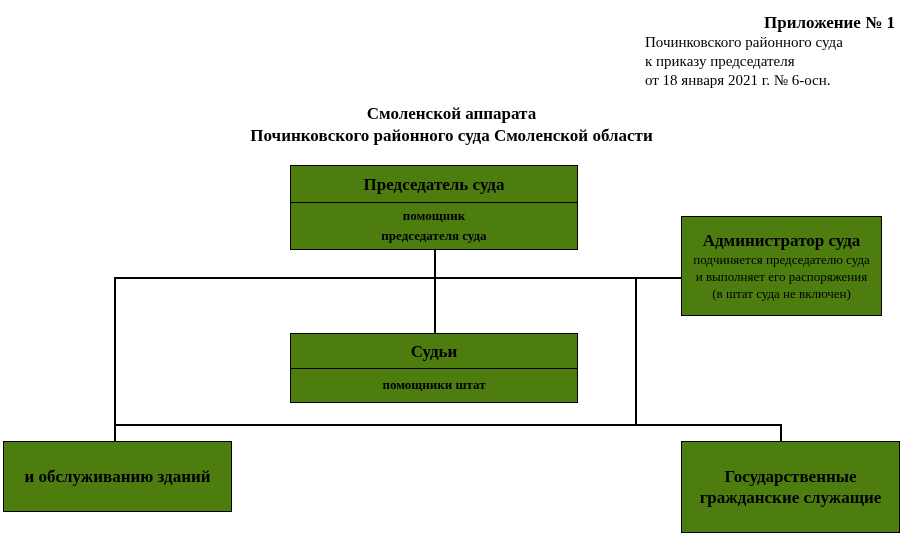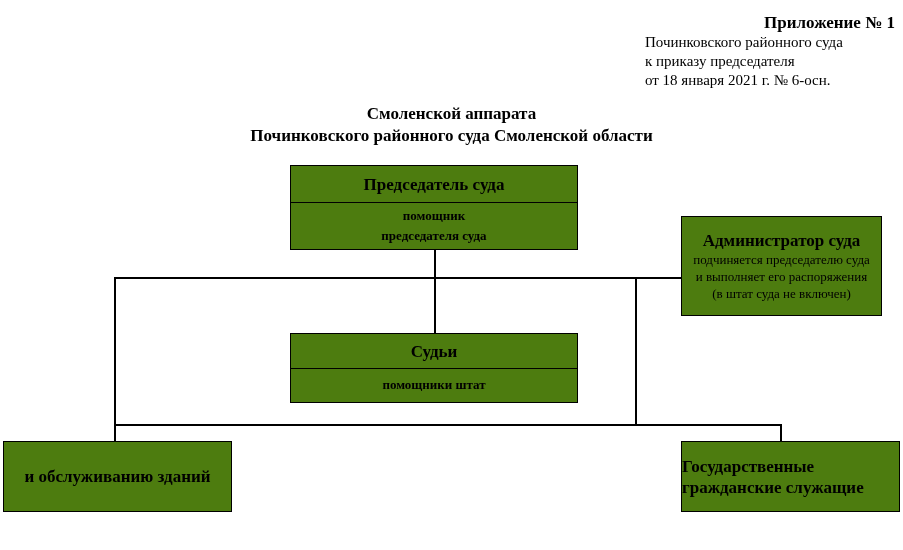--- a/index.html
+++ b/index.html
@@ -105,23 +105,23 @@
     align-items: center; justify-content: center;
   }
 
   #node-security-staff {
     left: 3px; top: 441px; width: 229px; height: 71px;
     display: flex; flex-direction: column;
     align-items: center; justify-content: center;
   }
 
   #node-civil-servants {
-    left: 681px; top: 441px; width: 219px; height: 71px;
+    left: 681px; top: 441px; width: 219px; height: 92px;
     display: flex; flex-direction: column;
-    align-items: flex-start; justify-content: center;
+    align-items: center; justify-content: center;
   }
 
   
   .conn {
     position: absolute;
     background: #000000;
     z-index: 1;
   }
   .conn-h { height: 1.6px; }
   .conn-v { width: 1.6px; }

